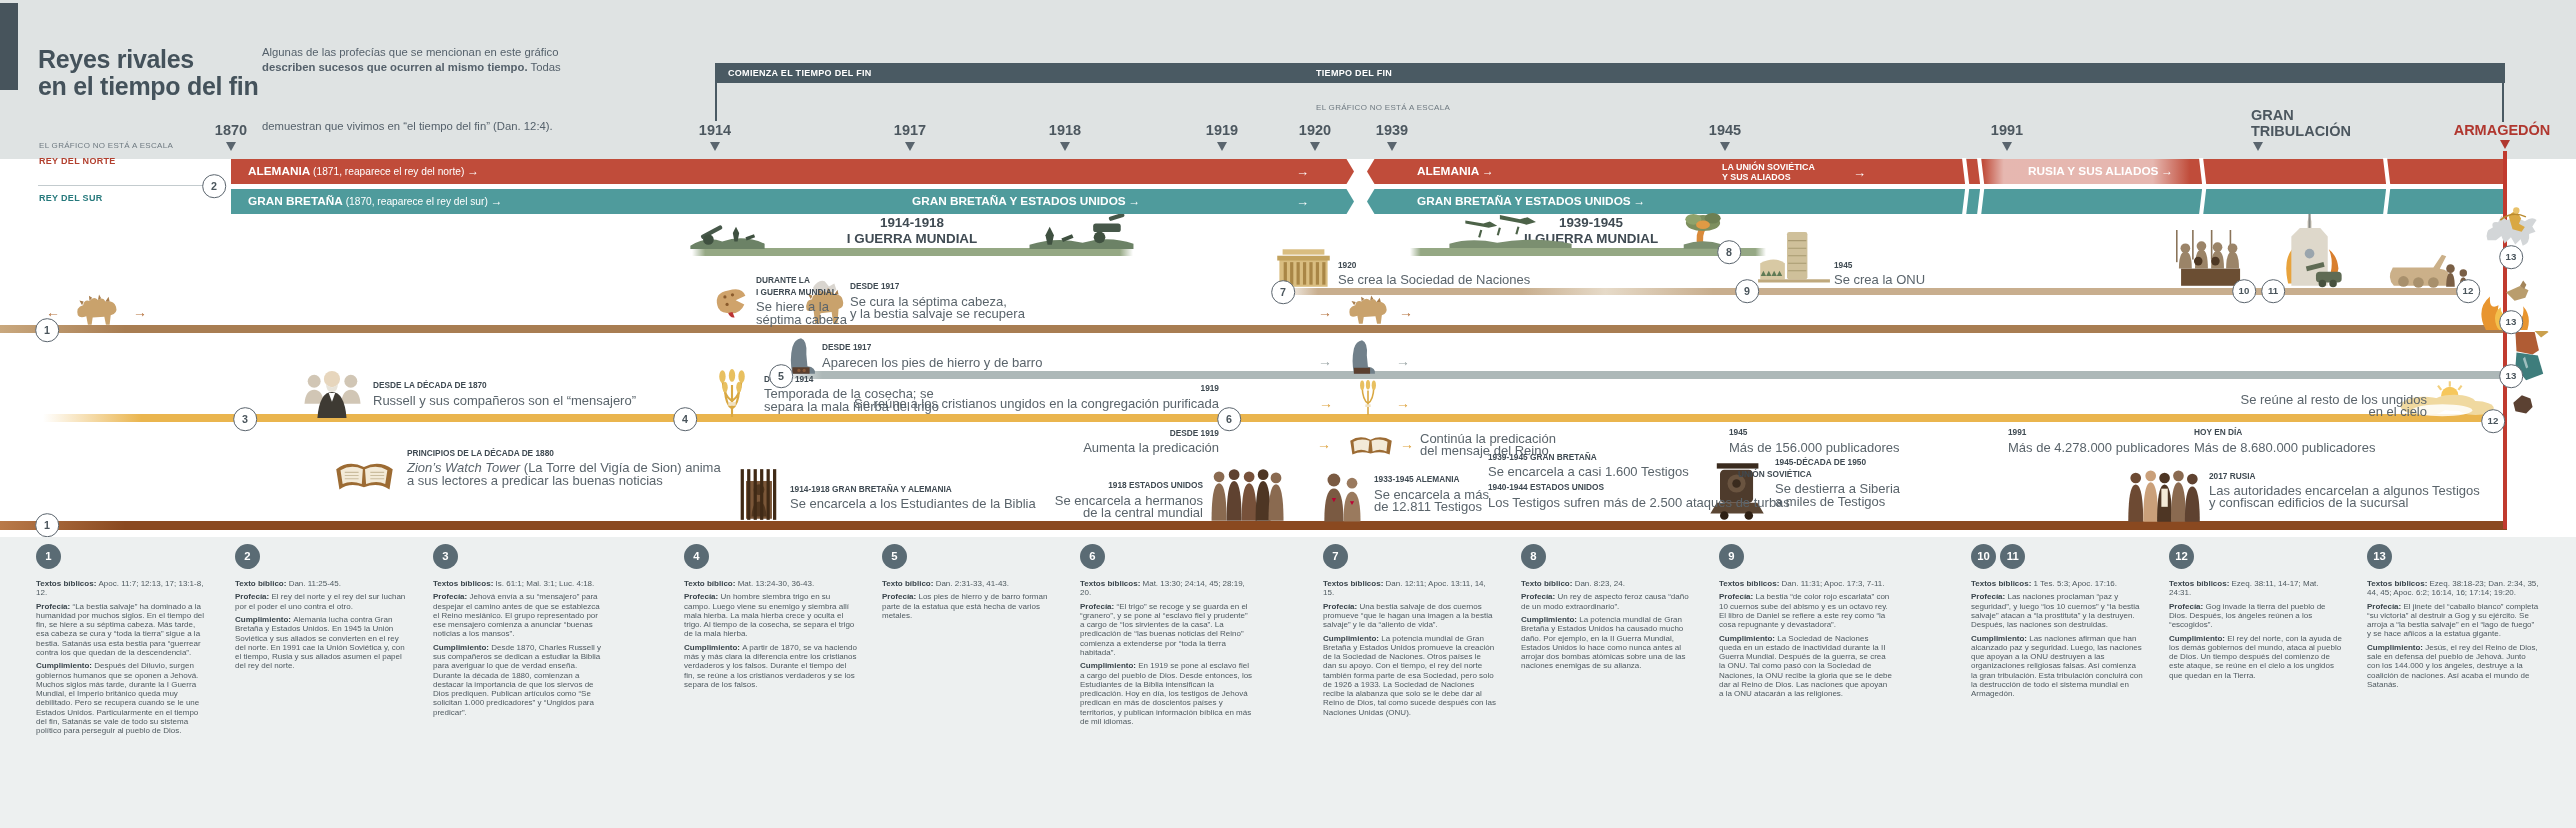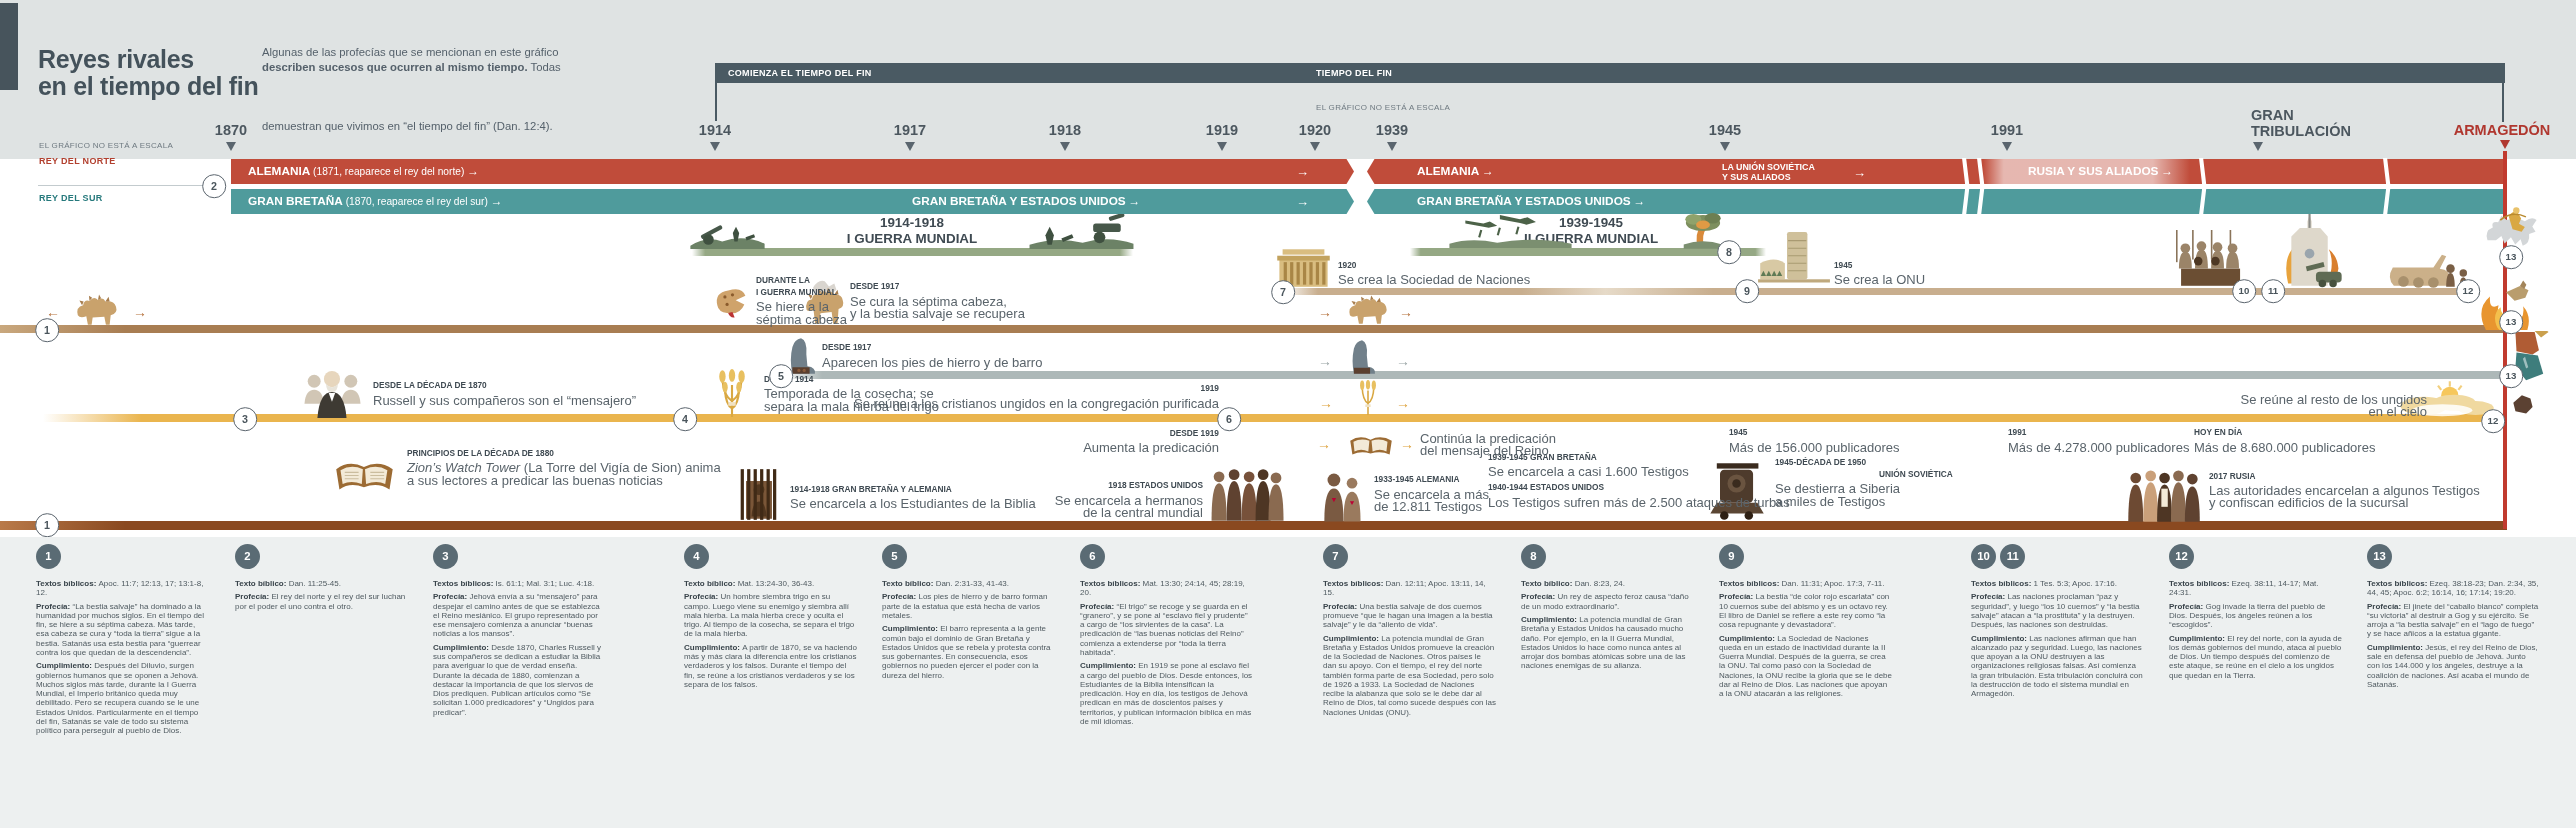--- a/index.html
+++ b/index.html
@@ -526,21 +526,21 @@
 <div class="abs ev-h" style="left:1374px;top:474px;">1933-1945 ALEMANIA</div>
 <div class="abs ev-t" style="left:1374px;top:487px;">Se encarcela a más</div>
 <div class="abs ev-t" style="left:1374px;top:499px;">de 12.811 Testigos</div>
 
 <div class="abs ev-h" style="left:1488px;top:452px;">1939-1945 GRAN BRETAÑA</div>
 <div class="abs ev-t" style="left:1488px;top:464px;">Se encarcela a casi 1.600 Testigos</div>
 <div class="abs ev-h" style="left:1488px;top:482px;">1940-1944 ESTADOS UNIDOS</div>
 <div class="abs ev-t" style="left:1488px;top:495px;">Los Testigos sufren más de 2.500 ataques de turbas</div>
 
 <div class="abs ev-h" style="left:1775px;top:457px;">1945-DÉCADA DE 1950</div>
-<div class="abs ev-h" style="left:1832px;top:469px;padding-left:47px;">UNIÓN SOVIÉTICA</div>
+<div class="abs ev-h" style="left:1691px;top:469px;padding-left:47px;">UNIÓN SOVIÉTICA</div>
 <div class="abs ev-t" style="left:1775px;top:481px;">Se destierra a Siberia</div>
 <div class="abs ev-t" style="left:1775px;top:494px;">a miles de Testigos</div>
 
 <div class="abs ev-h" style="left:2209px;top:471px;">2017 RUSIA</div>
 <div class="abs ev-t" style="left:2209px;top:483px;">Las autoridades encarcelan a algunos Testigos</div>
 <div class="abs ev-t" style="left:2209px;top:495px;">y confiscan edificios de la sucursal</div>
 
 <div class="abs ev-t rt" style="right:149px;top:392px;">Se reúne al resto de los ungidos</div>
 <div class="abs ev-t rt" style="right:149px;top:404px;">en el cielo</div>
 
@@ -566,38 +566,38 @@
 <div class="abs fcol" style="left:36px;top:544px;">
     <div class="fcirc"><span class="fnum">1</span></div>
     <p class="fn"><b>Textos bíblicos: </b>Apoc. 11:7; 12:13, 17; 13:1-8, 12.</p>
     <p class="fn"><b>Profecía: </b>“La bestia salvaje” ha dominado a la humanidad por muchos siglos. En el tiempo del fin, se hiere a su séptima cabeza. Más tarde, esa cabeza se cura y “toda la tierra” sigue a la bestia. Satanás usa esta bestia para “guerrear contra los que quedan de la descendencia”.</p>
     <p class="fn"><b>Cumplimiento: </b>Después del Diluvio, surgen gobiernos humanos que se oponen a Jehová. Muchos siglos más tarde, durante la I Guerra Mundial, el Imperio británico queda muy debilitado. Pero se recupera cuando se le une Estados Unidos. Particularmente en el tiempo del fin, Satanás se vale de todo su sistema político para perseguir al pueblo de Dios.</p>
   </div>
 <div class="abs fcol" style="left:235px;top:544px;">
     <div class="fcirc"><span class="fnum">2</span></div>
     <p class="fn"><b>Texto bíblico: </b>Dan. 11:25-45.</p>
     <p class="fn"><b>Profecía: </b>El rey del norte y el rey del sur luchan por el poder el uno contra el otro.</p>
+    <p class="fn"><b>Cumplimiento: </b>Alemania lucha contra Gran Bretaña y Estados Unidos. En 1945 la Unión Soviética y sus aliados se convierten en el rey del norte. En 1991 cae la Unión Soviética y, con el tiempo, Rusia y sus aliados asumen el papel del rey del norte.</p>
   </div>
 <div class="abs fcol" style="left:433px;top:544px;">
     <div class="fcirc"><span class="fnum">3</span></div>
     <p class="fn"><b>Textos bíblicos: </b>Is. 61:1; Mal. 3:1; Luc. 4:18.</p>
     <p class="fn"><b>Profecía: </b>Jehová envía a su “mensajero” para despejar el camino antes de que se establezca el Reino mesiánico. El grupo representado por ese mensajero comienza a anunciar “buenas noticias a los mansos”.</p>
     <p class="fn"><b>Cumplimiento: </b>Desde 1870, Charles Russell y sus compañeros se dedican a estudiar la Biblia para averiguar lo que de verdad enseña. Durante la década de 1880, comienzan a destacar la importancia de que los siervos de Dios prediquen. Publican artículos como “Se solicitan 1.000 predicadores” y “Ungidos para predicar”.</p>
   </div>
 <div class="abs fcol" style="left:684px;top:544px;">
     <div class="fcirc"><span class="fnum">4</span></div>
     <p class="fn"><b>Texto bíblico: </b>Mat. 13:24-30, 36-43.</p>
     <p class="fn"><b>Profecía: </b>Un hombre siembra trigo en su campo. Luego viene su enemigo y siembra allí mala hierba. La mala hierba crece y oculta el trigo. Al tiempo de la cosecha, se separa el trigo de la mala hierba.</p>
     <p class="fn"><b>Cumplimiento: </b>A partir de 1870, se va haciendo más y más clara la diferencia entre los cristianos verdaderos y los falsos. Durante el tiempo del fin, se reúne a los cristianos verdaderos y se los separa de los falsos.</p>
   </div>
 <div class="abs fcol" style="left:882px;top:544px;">
     <div class="fcirc"><span class="fnum">5</span></div>
     <p class="fn"><b>Texto bíblico: </b>Dan. 2:31-33, 41-43.</p>
     <p class="fn"><b>Profecía: </b>Los pies de hierro y de barro forman parte de la estatua que está hecha de varios metales.</p>
-    <p class="fn"><b>Cumplimiento: </b>El barro representa a la gente común bajo el dominio de Gran Bretaña y Estados Unidos que se rebela y protesta contra sus gobernantes. En consecuencia, esos gobiernos no pueden ejercer el poder con la dureza del hierro.</p>
   </div>
 <div class="abs fcol" style="left:1080px;top:544px;">
     <div class="fcirc"><span class="fnum">6</span></div>
     <p class="fn"><b>Textos bíblicos: </b>Mat. 13:30; 24:14, 45; 28:19, 20.</p>
     <p class="fn"><b>Profecía: </b>“El trigo” se recoge y se guarda en el “granero”, y se pone al “esclavo fiel y prudente” a cargo de “los sirvientes de la casa”. La predicación de “las buenas noticias del Reino” comienza a extenderse por “toda la tierra habitada”.</p>
     <p class="fn"><b>Cumplimiento: </b>En 1919 se pone al esclavo fiel a cargo del pueblo de Dios. Desde entonces, los Estudiantes de la Biblia intensifican la predicación. Hoy en día, los testigos de Jehová predican en más de doscientos países y territorios, y publican información bíblica en más de mil idiomas.</p>
   </div>
 <div class="abs fcol" style="left:1323px;top:544px;">
     <div class="fcirc"><span class="fnum">7</span></div>
     <p class="fn"><b>Textos bíblicos: </b>Dan. 12:11; Apoc. 13:11, 14, 15.</p>

